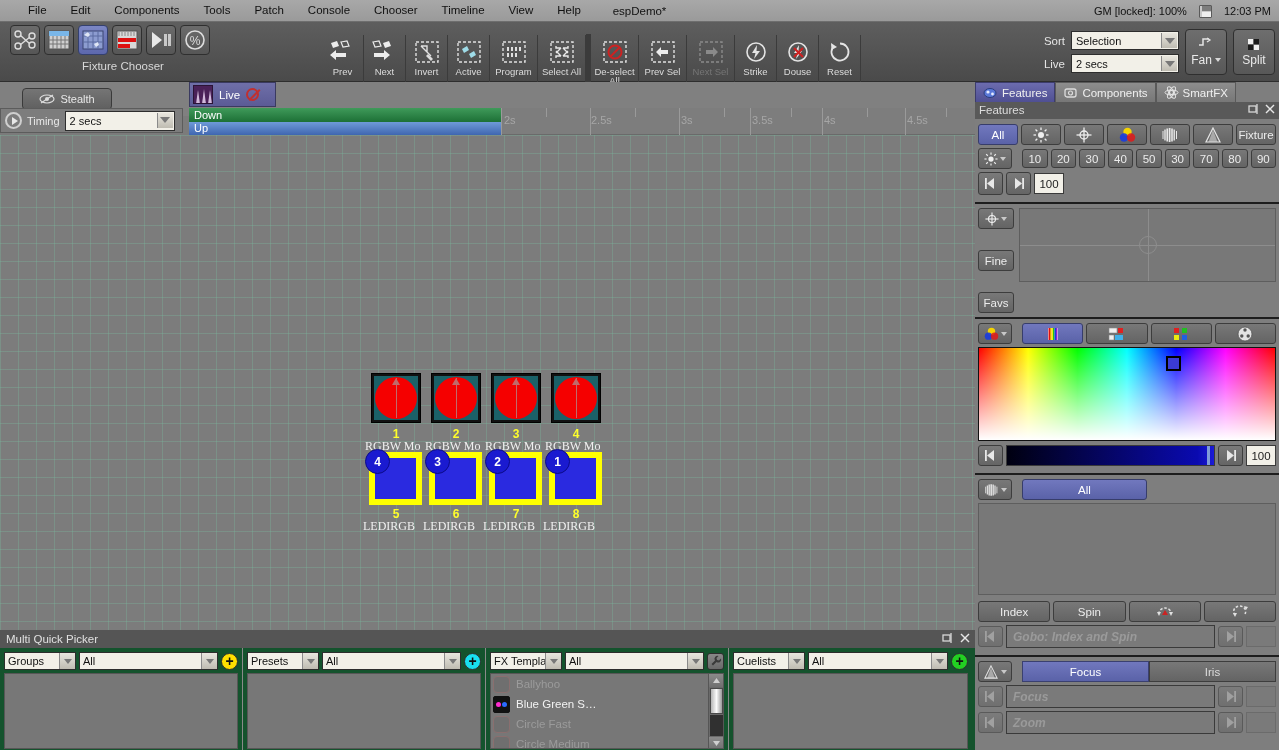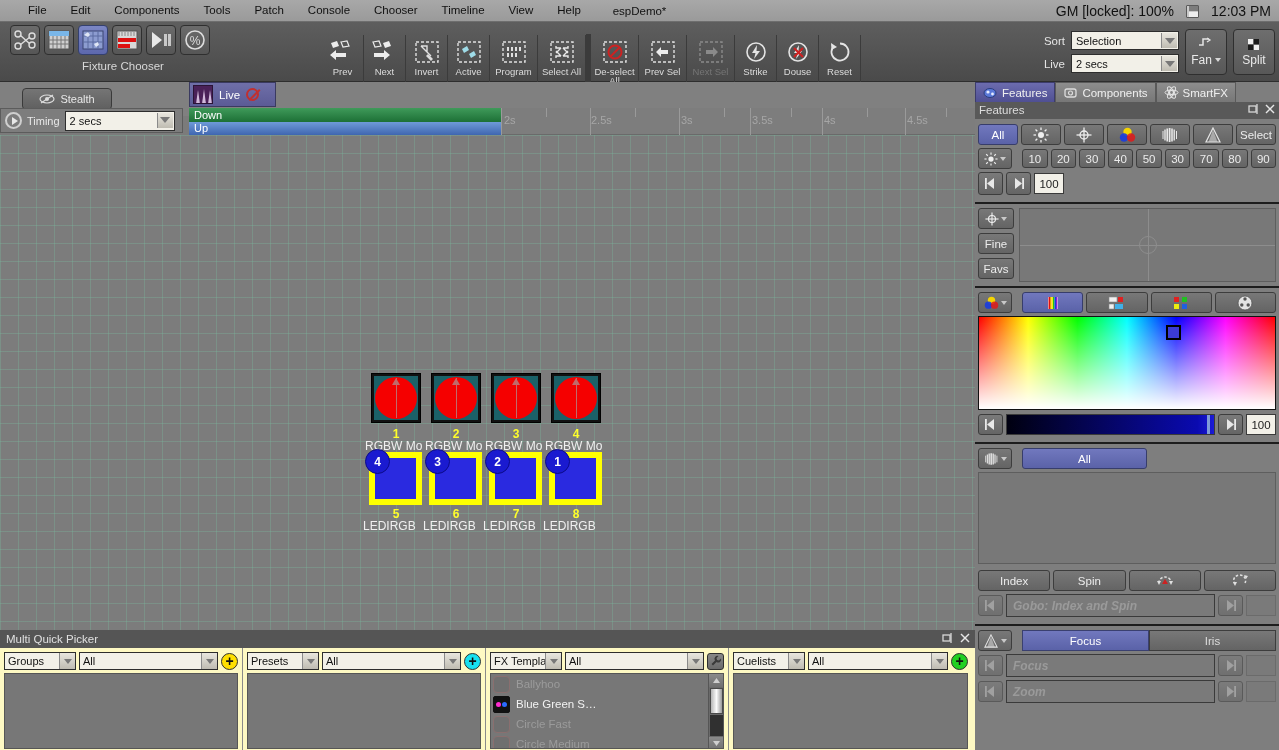--- a/index.html
+++ b/index.html
@@ -23,21 +23,21 @@
     display: flex; align-items: center;
     color: #1c1c1c;
   }
   .menu-item { padding: 0 12px; line-height: 21px; font-size: 11.5px; color: #101010; cursor: default; }
   #menu-title {
     position: absolute; left: 0; right: 0; text-align: center;
     font-size: 11.5px; color: #111; pointer-events: none;
   }
   #menu-right {
     position: absolute; right: 8px; top: 0; height: 22px;
-    display: flex; align-items: center; gap: 12px; font-size: 14px; color: #111;
+    display: flex; align-items: center; gap: 12px; font-size: 11px; color: #111;
   }
   .save-glyph {
     width: 13px; height: 13px; background: #c9c9c9;
     border: 1px solid #5a5a5a; border-radius: 1px; position: relative;
   }
   .save-glyph:before {
     content:""; position:absolute; left:2px; top:0px; width:9px; height:5px; background:#7d7d7d;
   }
   .save-glyph:after {
     content:""; position:absolute; left:2px; bottom:0px; width:9px; height:5px; background:#efefef;
@@ -137,21 +137,21 @@
       linear-gradient(to bottom, rgba(120,190,160,.30) 1px, transparent 1px);
     background-size: 18px 18px;
     overflow:hidden;
   }
   .fix-mover { position:absolute; width:50px; height:50px; background:#111; border:1px solid #000; display:flex; align-items:center; justify-content:center; }
   .fix-mover .inner { width:44px; height:44px; background:#1b6168; display:flex; align-items:center; justify-content:center; position:relative; }
   .fix-mover .dot { width:42px; height:42px; border-radius:50%; background:#f50000; }
   .fix-mover .stem { position:absolute; left:50%; top:2px; width:1px; height:40px; background:#c06a6a; }
   .fix-mover .arrowhd { position:absolute; left:50%; top:2px; transform:translateX(-50%); width:0;height:0;border-left:4px solid transparent;border-right:4px solid transparent;border-bottom:7px solid #c06a6a; }
   .fix-num { position:absolute; font-size:12px; font-weight:bold; color:#ffff2a; text-align:center; width:50px; }
-  .fix-name { position:absolute; font-size:12px; color:#f0f0f0; white-space:nowrap; }
+  .fix-name { position:absolute; font-size:12px; color:#f0f0f0; white-space:nowrap;font-family:Liberation Serif, serif; }
   .fix-led { position:absolute; width:53px; height:53px; border:6px solid #ffff00; background:#2a2ae0; }
   .sel-badge {
     position:absolute; width:25px; height:25px; border-radius:50%;
     background:#1a1ad0; border:1px solid #0c0c88; color:#fff; font-size:12px; font-weight:bold;
     display:flex; align-items:center; justify-content:center;
   }
   #canvas-status { position:absolute; left:8px; bottom:9px; font-size:12px; color:#ffff2a; }
 
   #canvas-bottom {
     position:absolute; left:0; top:598px; width:975px; height:32px;
@@ -164,21 +164,21 @@
   }
   #unlocked-btn {
     width:75px;height:20px;border:1px solid #3a3a3a;border-radius:3px;
     background:linear-gradient(#6e6e6e,#5a5a5a); display:flex;align-items:center;justify-content:center;gap:3px;
     font-size:11px; color:#e8e8e8; cursor:default;
   }
   .mini-btn { width:22px;height:22px;border:1px solid #3a3a3a;border-radius:3px;background:linear-gradient(#6e6e6e,#5a5a5a);display:flex;align-items:center;justify-content:center;margin-left:3px;cursor:default;}
   .mini-btn.sel { background:linear-gradient(#7b86c4,#5d68ad); border-color:#34406f; }
 
   
-  #bottom-panel { position:absolute; left:0; top:630px; width:975px; height:120px; background:#fef9c3; }
+  #bottom-panel { position:absolute; left:0; top:630px; width:975px; height:120px; background:#14532d; }
   #bp-title { height:18px; background:#555; color:#e0e0e0; font-size:11.5px; padding-left:6px; line-height:18px; position:relative; }
   #bp-title .tb-icons { position:absolute; right:4px; top:2px; display:flex; gap:6px; }
   #bp-body { display:flex; height:102px; }
   .qp-col { width:243px; border-right:1px solid #8a8a8a; padding:4px; }
   .qp-col:last-child { border-right:none; }
   .qp-head { display:flex; align-items:center; gap:3px; }
   .qp-combo {
     height:18px; background:#f2f0e8; border:1px solid #2d2d2d; color:#111;
     font-size:11px; display:flex; align-items:center; padding-left:3px; position:relative; overflow:hidden;
   }
@@ -233,21 +233,21 @@
     background:linear-gradient(#9aa4d4,#6f7aba);
     display:flex; align-items:center; padding-left:6px;
     font-size:12px; font-style:italic; font-weight:bold; color:#1b1b1b;
   }
   .slider-field.empty { background:#7a7a7a; color:#9a9a9a; font-weight:bold; }
   .valbox {
     width:30px; height:21px; background:#f2f0e8; border:1px solid #3a3a3a;
     display:flex; align-items:center; justify-content:center; font-size:11.5px; color:#222;
   }
   .valbox.blank { background:#7a7a7a; border-color:#6b6b6b; }
-  .leftcol-btns { display:flex; flex-direction:column; gap:4px; width:36px; }
+  .leftcol-btns { display:flex; flex-direction:column; gap:21px; width:36px; }
   .sq-btn { width:36px; height:21px; background:linear-gradient(#787878,#646464); border:1px solid #3d3d3d; border-radius:3px;
             display:flex; align-items:center; justify-content:center; font-size:11.5px; color:#ececec; cursor:default; }
   #pos-grid { flex:1; height:74px; background:#787878; border:1px solid #5e5e5e; position:relative; }
   #pos-grid .vline { position:absolute; left:50%; top:0; width:1px; height:100%; background:#8d8d8d; }
   #pos-grid .hline { position:absolute; top:50%; left:0; height:1px; width:100%; background:#8d8d8d; }
   #pos-grid .circ { position:absolute; left:50%; top:50%; transform:translate(-50%,-50%); width:18px;height:18px;border:1px solid #8d8d8d;border-radius:50%; }
   #color-grid { height:94px; border:1px solid #111; position:relative;
     background:
       linear-gradient(to bottom, rgba(255,255,255,0) 0%, rgba(255,255,255,1) 100%),
       linear-gradient(to right, #ff0000 0%, #ffff00 16.6%, #00ff00 33.3%, #00ffff 50%, #0000ff 66.6%, #ff00ff 83.3%, #ff0000 100%);
@@ -969,21 +969,21 @@
           </span>
         </div>
         <div class="fbtn">
           <span>
             <svg width="18" height="16" viewBox="0 0 18 16">
                 <polygon points="9,1 16,15 2,15" fill="none" stroke="#e4e4e4" stroke-width="1.2"></polygon>
                 <polygon points="9,3 13.5,15 4.5,15" fill="#dcdcdc" opacity="0.55"></polygon>
               </svg>
           </span>
         </div>
-        <div class="fbtn" style="max-width:48px">Select</div>
+        <div class="fbtn" style="max-width:48px">Fixture</div>
       </div>
 
       <div class="rowf">
         <div class="icbtn">
           <span>
             <svg width="14" height="14" viewBox="0 0 16 16">
                 <circle cx="8" cy="8" r="3" fill="#efefef"></circle>
                 <g stroke="#efefef" stroke-width="1.3">
                   <line x1="8" y1="0.5" x2="8" y2="3"></line>
                   <line x1="8" y1="13" x2="8" y2="15.5"></line>

